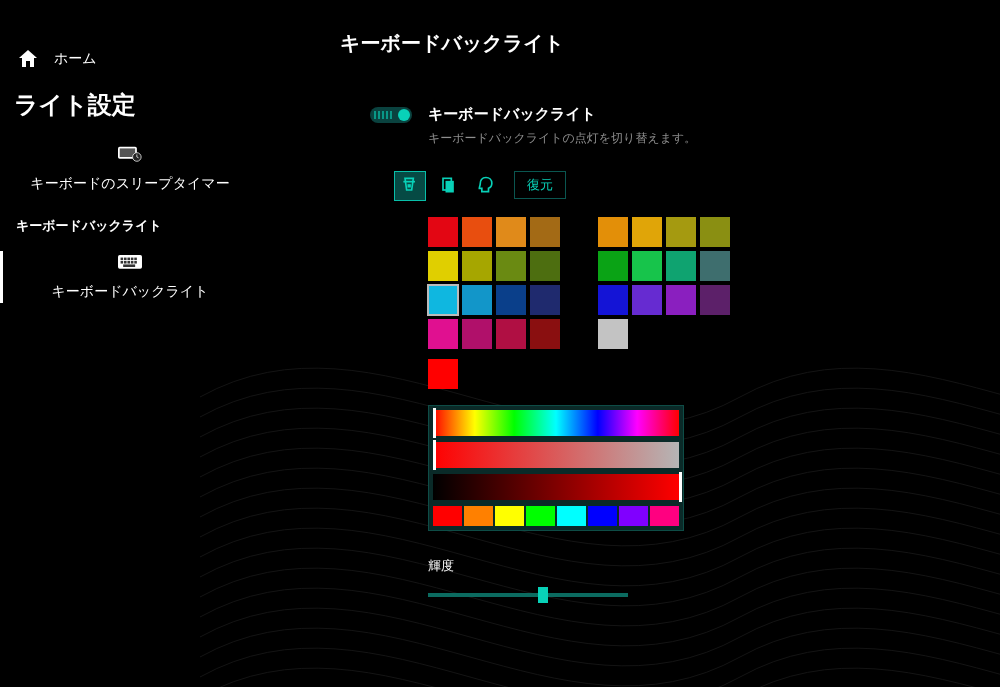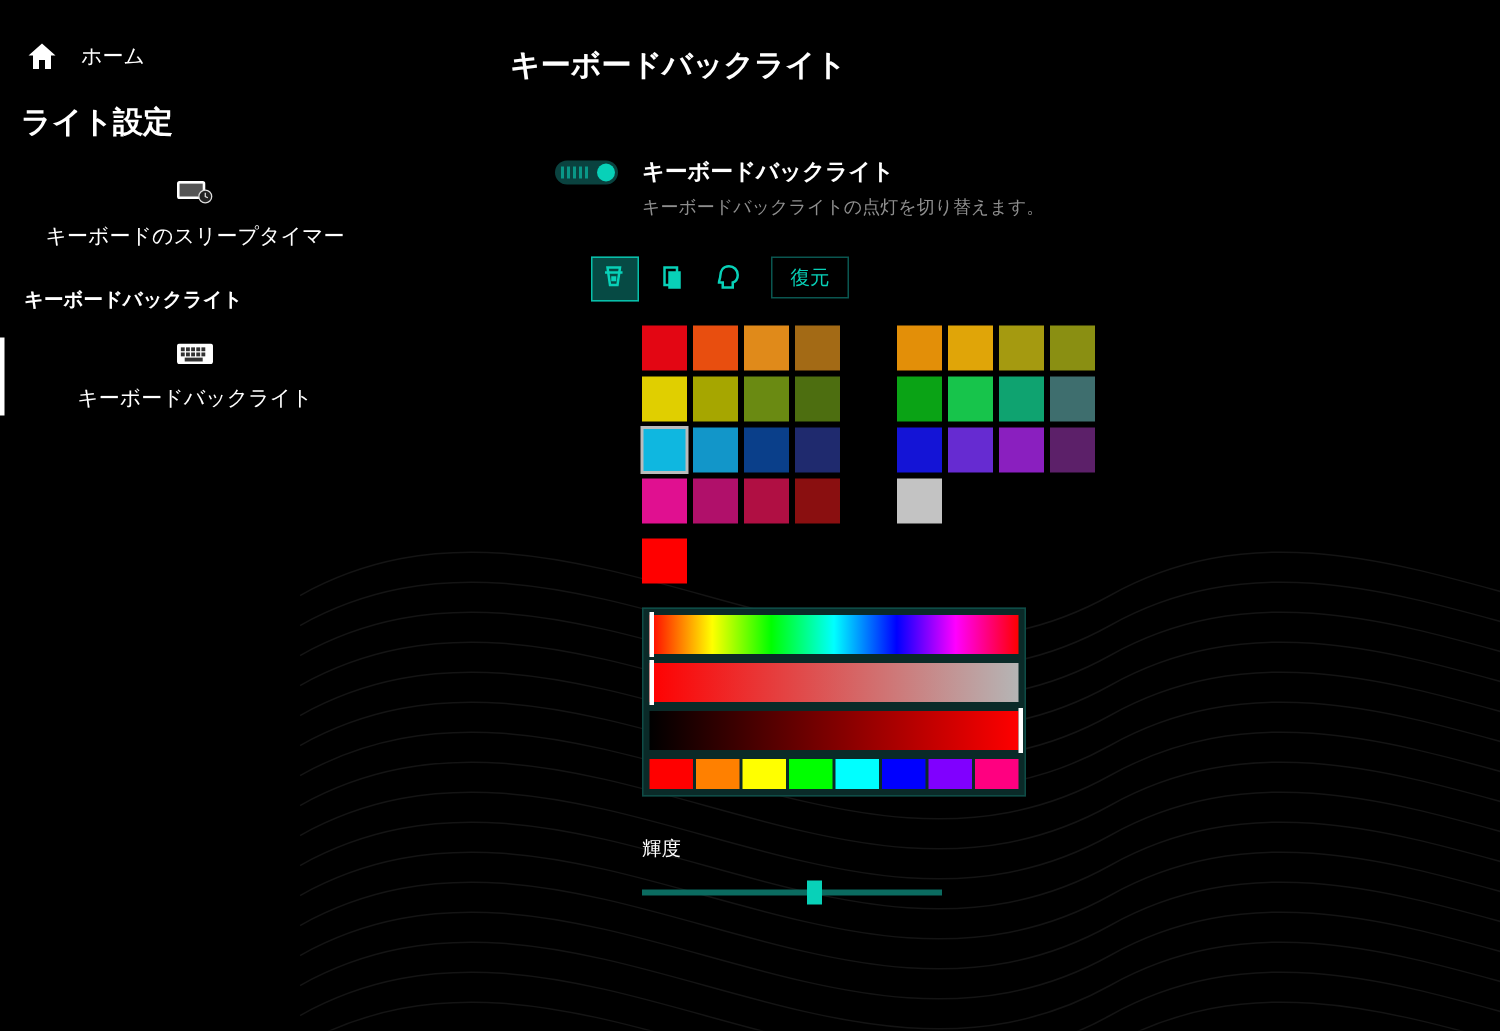--- a/index.html
+++ b/index.html
@@ -29,23 +29,23 @@
       width: 260px;
       padding: 20px 10px 10px 10px;
       z-index: 2;
     }
     .home-row {
       display: flex; align-items: center; gap: 14px;
       padding: 6px 6px 14px 6px;
       cursor: pointer;
     }
     .home-row .icon { width: 24px; height: 24px; }
-    .home-row span { font-size: 14px; }
+    .home-row span { font-size: 14px; margin-top: 21px; }
     .section-title {
-      font-size: 20px; font-weight: 700;
+      font-size: 24px; font-weight: 700;
       padding: 4px 6px 14px 4px;
     }
     .section-sub {
       font-size: 13px; font-weight: 600;
       padding: 6px 6px 10px 6px;
     }
     .nav-item {
       display: flex; align-items: center; gap: 12px;
       padding: 10px 6px;
       font-size: 14px;

